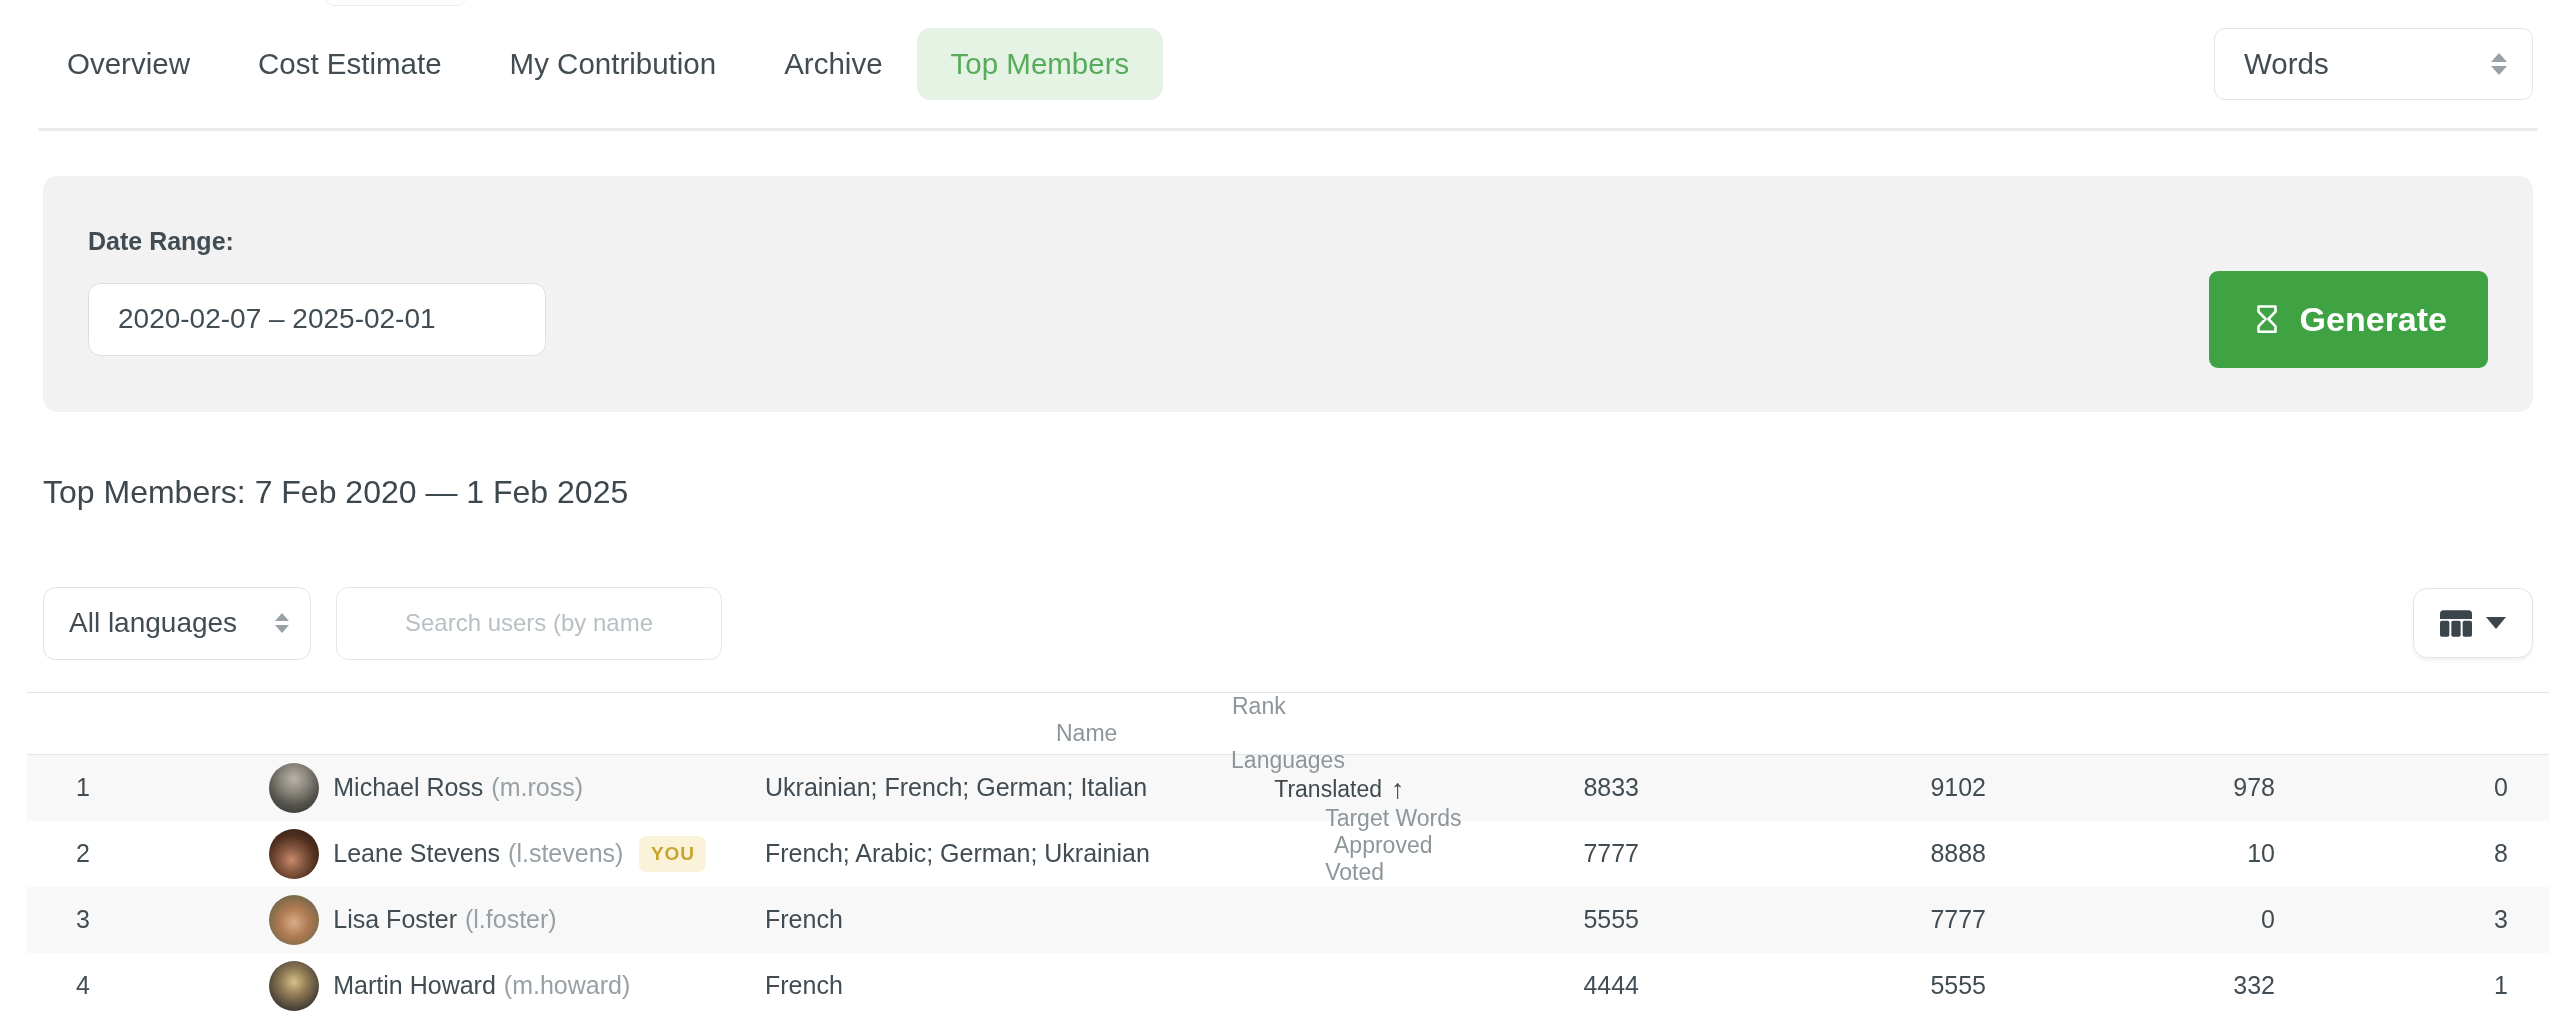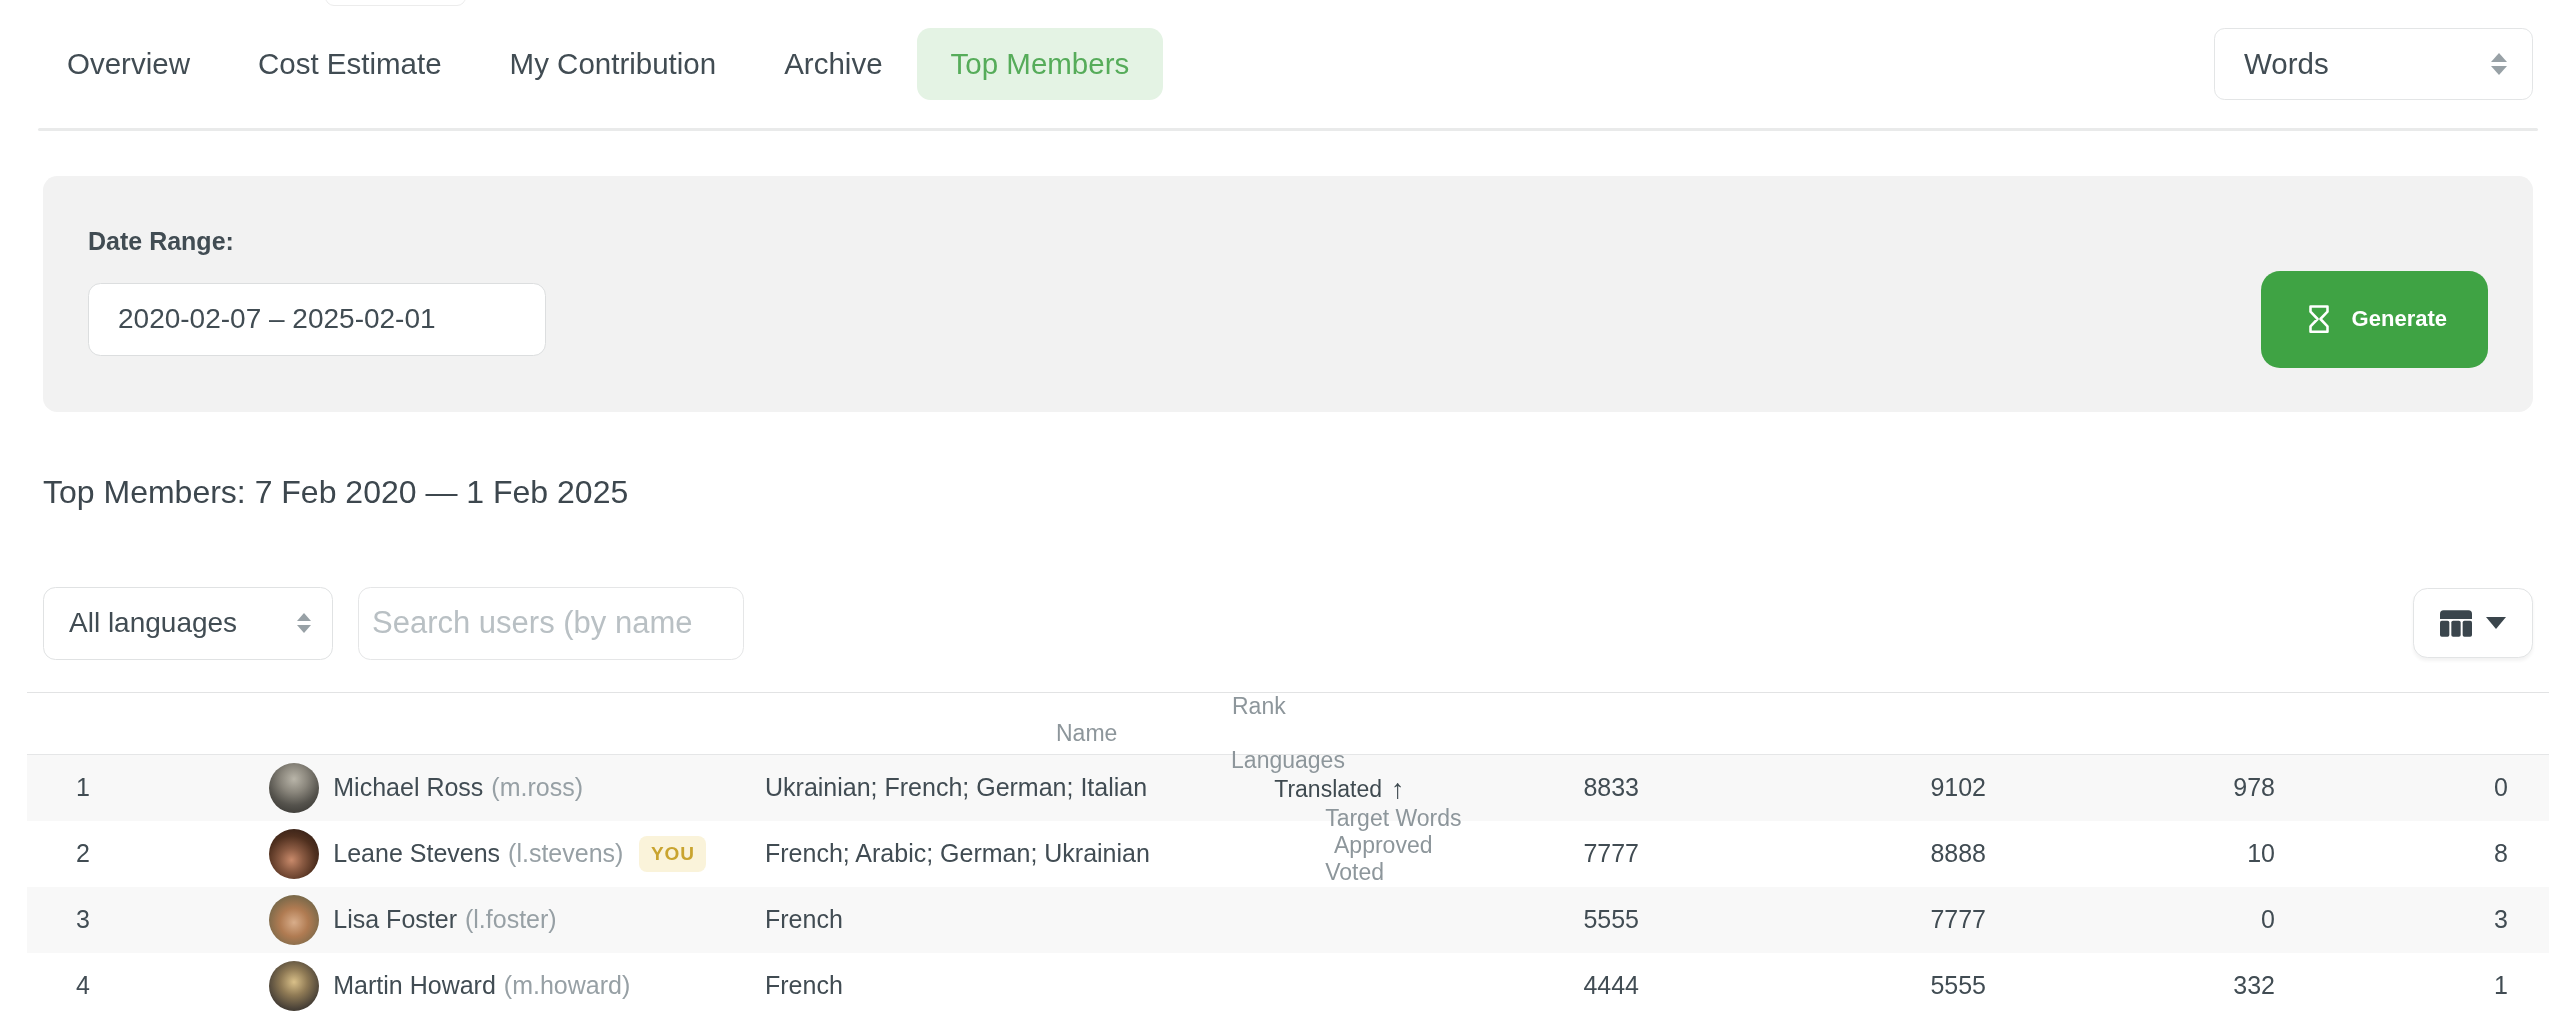--- a/index.html
+++ b/index.html
@@ -59,51 +59,52 @@
   .panel-row { display: flex; align-items: center; justify-content: space-between; height: 97px; }
   .date-input {
     width: 458px; height: 73px;
     background: #fff; border: 1.8px solid #dcdedf; border-radius: 12.5px;
     display: flex; align-items: center; padding: 0 29px;
     font-size: 28px; cursor: text;
   }
   .generate-btn {
     height: 97px; padding: 0 41px;
     background: var(--accent-green, #3fa344);
-    border: none; border-radius: 19px;
-    color: #fff; font-family: inherit; font-size: 22px; font-weight: 600;
+    border: none; border-radius: 9px;
+    color: #fff; font-family: inherit; font-size: 34px; font-weight: 600;
     display: flex; align-items: center; gap: 16px; cursor: pointer;
   }
 
   
   .page-title {
     margin: 55px 43px 0 43px;
     font-size: 32px; font-weight: 400; line-height: 50px;
     color: #3d474e;
   }
 
   
   .filters {
     margin: 70px 43px 0 43px;
     display: flex; align-items: center;
   }
   .lang-select {
-    width: 290px; height: 73px;
+    width: 268px; height: 73px;
     border: 1.8px solid #e0e2e3; border-radius: 12.5px; background: #fff;
     display: flex; align-items: center; justify-content: space-between;
     padding: 0 21.5px 0 25px; font-size: 28px; cursor: pointer;
   }
   .lang-select .updown i { border-left-width: 7.2px; border-right-width: 7.2px; }
   .lang-select .updown .up { border-bottom-width: 8px; margin-bottom: 3.6px; }
   .lang-select .updown .dn { border-top-width: 8px; }
   .search-input {
     width: 386px; height: 73px; margin-left: 25px;
     border: 1.8px solid #e5e6e7; border-radius: 12.5px; background: #fff;
-    padding: 0 13px; font-family: inherit; font-size: 31px; color: var(--text-dark, #414c53);
+    padding: 0 25px; font-family: inherit; font-size: 24px; color: var(--text-dark, #414c53);
     outline: none;
+    text-align: center;
   }
   .search-input::placeholder { color: #b9c0c4; }
   .columns-btn {
     margin-left: auto; width: 120px; height: 70px;
     background: #fff; border: 1.8px solid #e2e4e5; border-radius: 14.3px;
     box-shadow: 0 2.7px 3.6px rgba(0,0,0,0.05);
     display: flex; align-items: center; justify-content: center; gap: 14.3px;
     cursor: pointer;
   }
   .caret-down { width: 0; height: 0; border-left: 10.7px solid transparent; border-right: 10.7px solid transparent; border-top: 12.5px solid #3a454c; }

